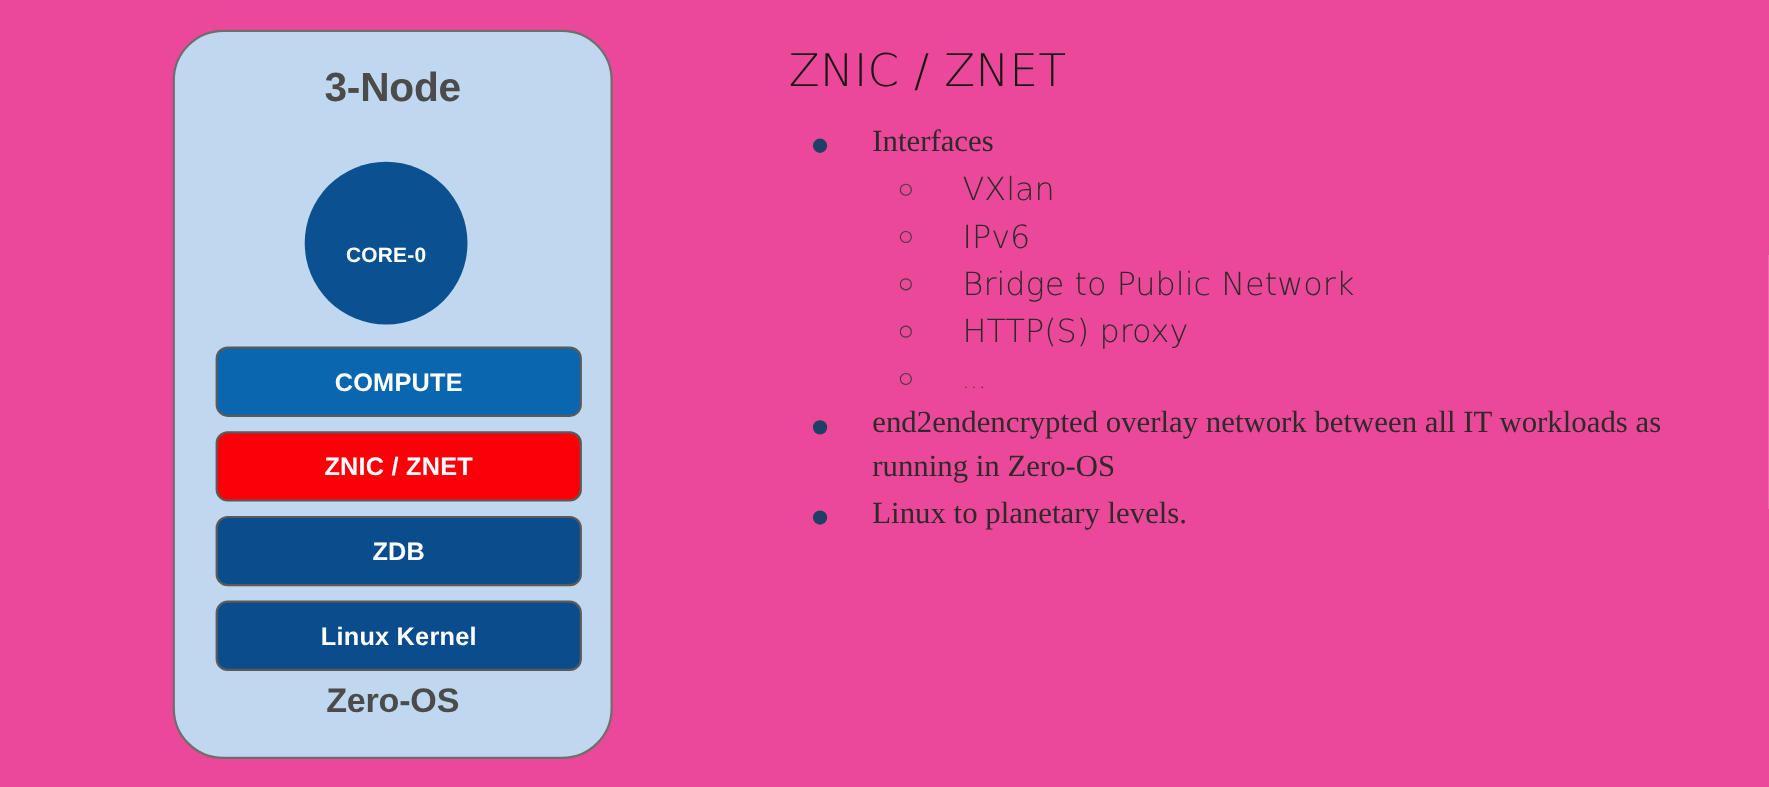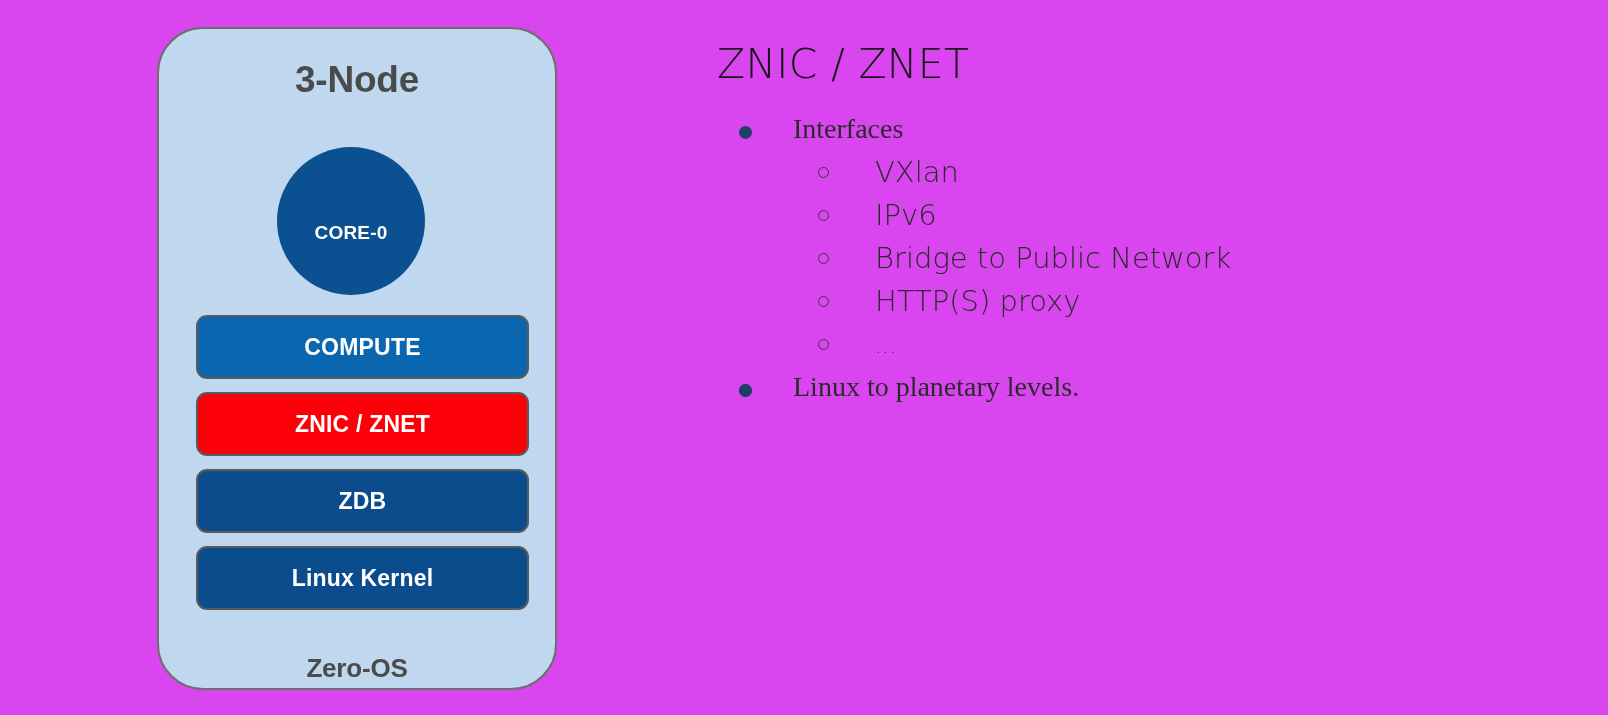--- a/index.html
+++ b/index.html
@@ -15,21 +15,21 @@
     overflow: hidden;
     position: relative;
     -webkit-font-smoothing: antialiased;
   }
 
   .slide {
     position: absolute;
     left: 0; top: 0;
     width: 1608px;
     height: 715px;
-    background: #d946ef;
+    background: #ec4899;
   }
 
   
   .node-container {
     position: absolute;
     left: 157px;
     top: 27px;
     width: 400px;
     height: 663px;
     box-sizing: border-box;
@@ -92,24 +92,24 @@
   }
 
   .layer-compute { top: 286px; background: #0b66b0; }
   .layer-znic    { top: 363px; background: #fc0009; }
   .layer-zdb     { top: 440px; background: #0b4d8c; }
   .layer-kernel  { top: 517px; background: #0b4d8c; }
 
   .node-footer {
     position: absolute;
     left: 0;
-    bottom: 4px;
+    bottom: 33px;
     width: 100%;
     text-align: center;
-    font-size: 26px;
+    font-size: 31px;
     font-weight: bold;
     color: #4b4b4b;
     letter-spacing: -0.2px;
   }
 
   
   .text-col {
     position: absolute;
     left: 717px;
     top: 42px;
@@ -250,20 +250,21 @@
           <li class="bullet-l2 is-ellipsis">
             <span class="ring"></span>
             <span class="bullet-l2-text">...</span>
           </li>
         </ul>
       </li>
 
       <li class="bullet-block">
         <div class="bullet-l1">
           <span class="dot"></span>
+          <span class="bullet-l1-text">end2endencrypted overlay network between all IT workloads as running in Zero-OS</span>
         </div>
       </li>
 
       <li class="bullet-block">
         <div class="bullet-l1">
           <span class="dot"></span>
           <span class="bullet-l1-text">Linux to planetary levels.</span>
         </div>
       </li>
 

